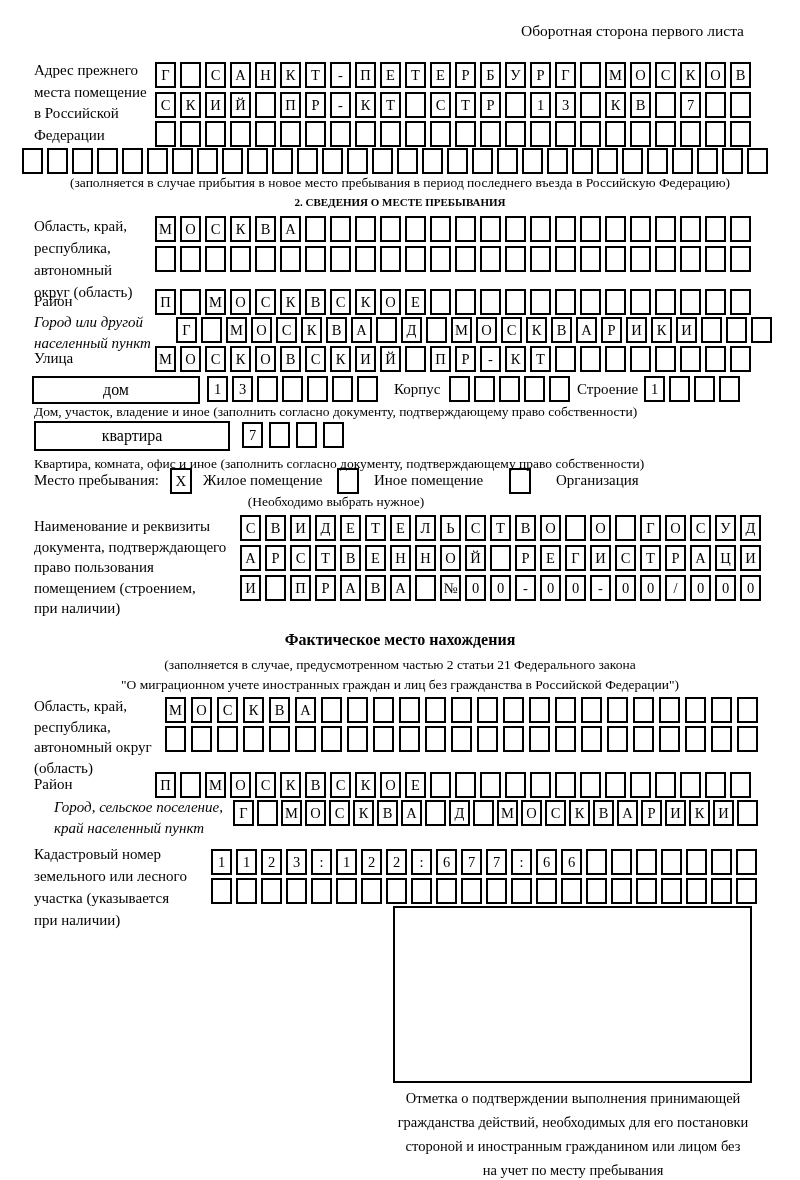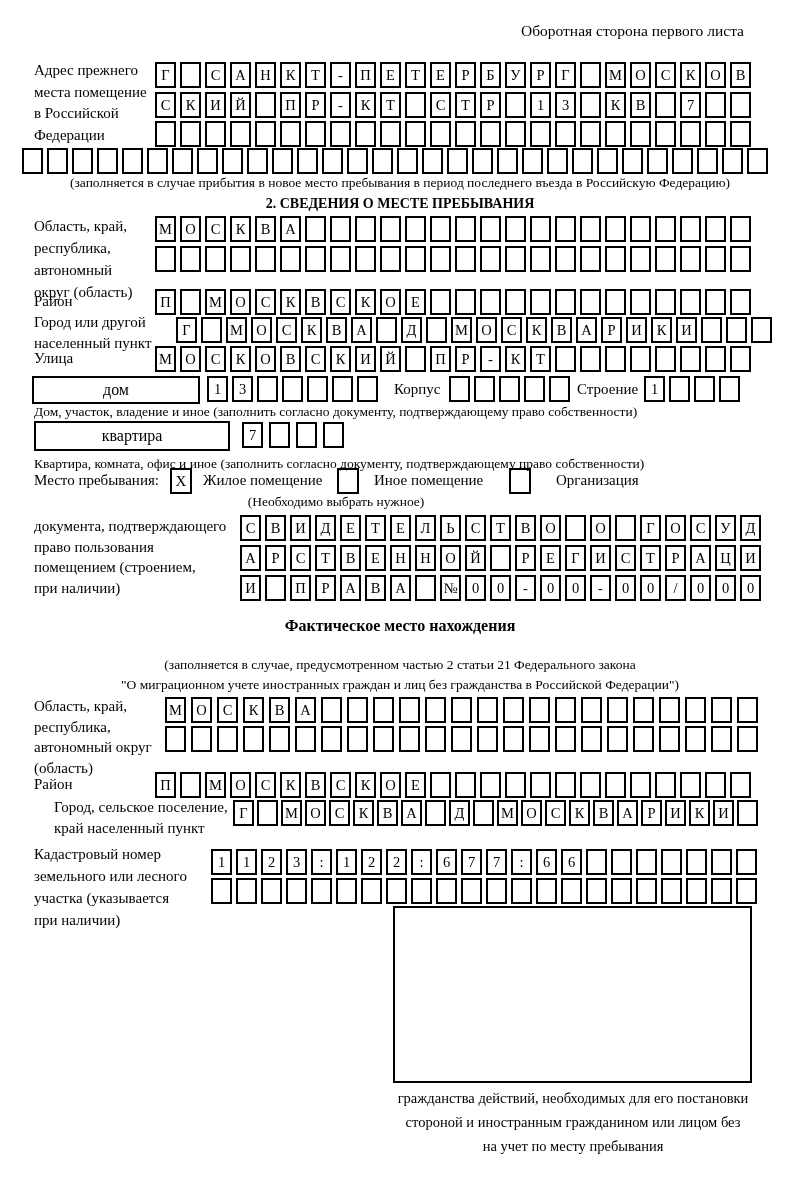--- a/index.html
+++ b/index.html
@@ -3,35 +3,35 @@
 <meta charset="utf-8">
 <title>Form</title>
 <style>
   html,body{margin:0;padding:0;background:#fff;}
   body{width:800px;height:1180px;position:relative;overflow:hidden;
        font-family:"Liberation Serif","DejaVu Serif",serif;color:#000;}
   .abs{position:absolute;}
   .lbl{font-size:15px;line-height:21.5px;white-space:nowrap;}
   .note{font-size:13.5px;white-space:nowrap;}
   .center{left:0;width:800px;text-align:center;}
-  .title{font-weight:bold;font-size:14px;}
+  .title{font-weight:bold;font-size:11px;}
   .cellrow{position:absolute;display:flex;gap:4px;}
   .cellrow.g5{gap:5px;}
   .cellrow.g3{gap:3px;}
   .cellrow.g6{gap:6px;}
   .cell{width:17px;height:22px;border:2px solid #000;flex:0 0 auto;
         display:flex;align-items:center;justify-content:center;
         font-size:14.5px;line-height:22px;}
   .bigbox{position:absolute;border:2px solid #000;display:flex;
           align-items:center;justify-content:center;font-size:16px;}
   .checkbox{position:absolute;width:18px;height:22px;border:2px solid #000;
             display:flex;align-items:center;justify-content:center;font-size:15px;}
   .stampbox{position:absolute;border:2px solid #000;background:#fff;}
   .cap{font-size:14.5px;line-height:24px;text-align:center;}
-  .lh22{line-height:22px;} .lh21{line-height:21px;} .lh20{line-height:20.5px;}
+  .lh22{line-height:22px;} .lh21{line-height:21px;font-style:italic;} .lh20{line-height:20.5px;}
 </style>
 </head>
 <body>
 
 <div class="abs lbl" style="top:20px;right:56px;font-size:15.5px;">Оборотная сторона первого листа</div>
 
 <div class="abs lbl" style="left:34px;top:60px;">
   <div>Адрес прежнего</div>
   <div>места помещение</div>
   <div>в Российской</div>
@@ -336,20 +336,21 @@
 <div class="abs lbl" style="left:34px;top:470px;">Место пребывания:</div>
 <div class="checkbox" style="left:170px;top:468px;">X</div>
 <div class="abs lbl" style="left:203px;top:470px;">Жилое помещение</div>
 <div class="checkbox" style="left:337px;top:468px;"></div>
 <div class="abs lbl" style="left:374px;top:470px;font-family:Liberation Serif, serif;">Иное помещение</div>
 <div class="checkbox" style="left:509px;top:468px;"></div>
 <div class="abs lbl" style="left:556px;top:470px;">Организация</div>
 <div class="abs note" style="left:236px;top:494px;width:200px;text-align:center;">(Необходимо выбрать нужное)</div>
 
 <div class="abs lbl lh20" style="left:34px;top:516px;">
+  <div>Наименование и реквизиты</div>
   <div>документа, подтверждающего</div>
   <div>право пользования</div>
   <div>помещением (строением,</div>
   <div>при наличии)</div>
 </div>
 <div class="cellrow" style="left:240px;top:515px;">
     <span class="cell">С</span>
     <span class="cell">В</span>
     <span class="cell">И</span>
     <span class="cell">Д</span>
@@ -411,21 +412,21 @@
     <span class="cell">0</span>
     <span class="cell">-</span>
     <span class="cell">0</span>
     <span class="cell">0</span>
     <span class="cell">/</span>
     <span class="cell">0</span>
     <span class="cell">0</span>
     <span class="cell">0</span>
   </div>
 
-<div class="abs title center" style="top:617px;font-size:16px;text-align:center;">Фактическое место нахождения</div>
+<div class="abs title center" style="top:631px;font-size:16px;text-align:center;">Фактическое место нахождения</div>
 <div class="abs note center" style="top:657px;">(заполняется в случае, предусмотренном частью 2 статьи 21 Федерального закона</div>
 <div class="abs note center" style="top:677px;">"О миграционном учете иностранных граждан и лиц без гражданства в Российской Федерации")</div>
 
 <div class="abs lbl lh20" style="left:34px;top:696px;">
   <div>Область, край,</div>
   <div>республика,</div>
   <div>автономный округ</div>
   <div>(область)</div>
 </div>
 <div class="cellrow g5" style="left:165px;top:697px;">
@@ -586,16 +587,17 @@
     <span class="cell">&nbsp;</span>
     <span class="cell">&nbsp;</span>
     <span class="cell">&nbsp;</span>
     <span class="cell">&nbsp;</span>
     <span class="cell">&nbsp;</span>
     <span class="cell">&nbsp;</span>
   </div>
 
 <div class="stampbox" style="left:393px;top:906px;width:355px;height:173px;"></div>
 <div class="abs cap" style="left:373px;top:1086px;width:400px;">
+  <div>Отметка о подтверждении выполнения принимающей</div>
   <div>гражданства действий, необходимых для его постановки</div>
   <div>стороной и иностранным гражданином или лицом без</div>
   <div>на учет по месту пребывания</div>
 </div>
 
 </body></html>

